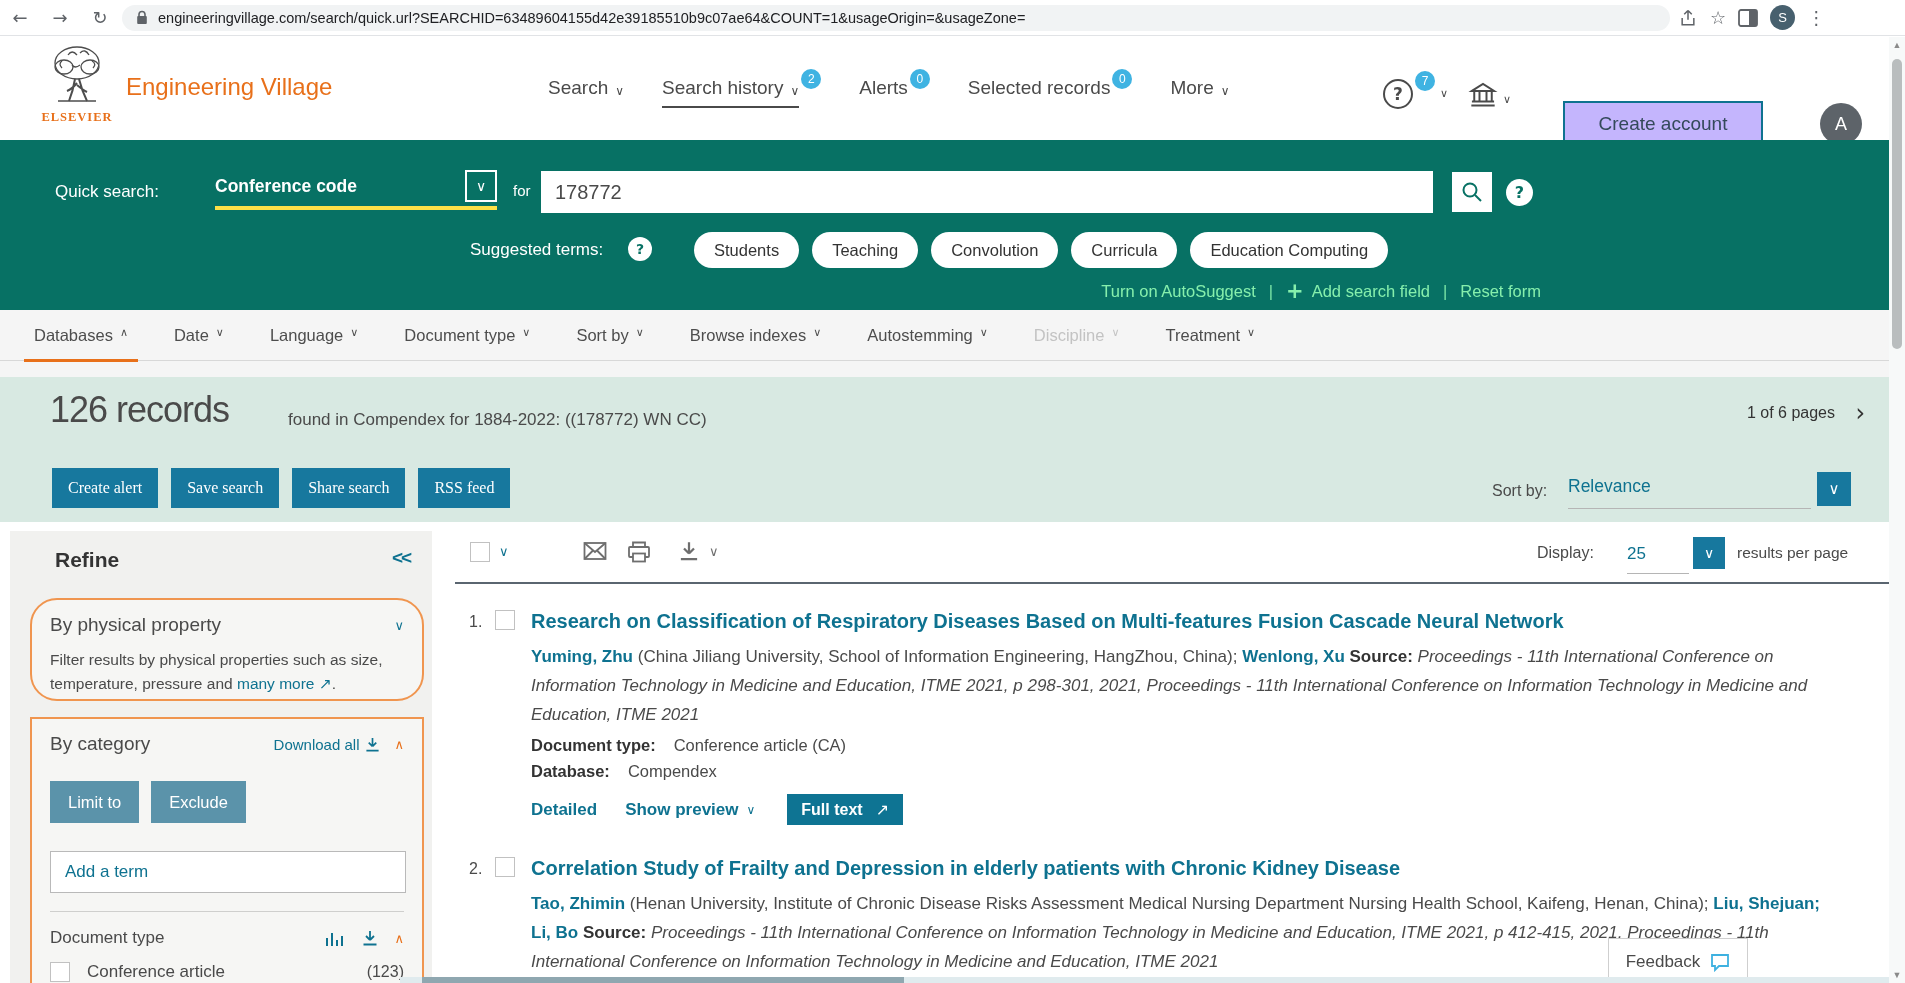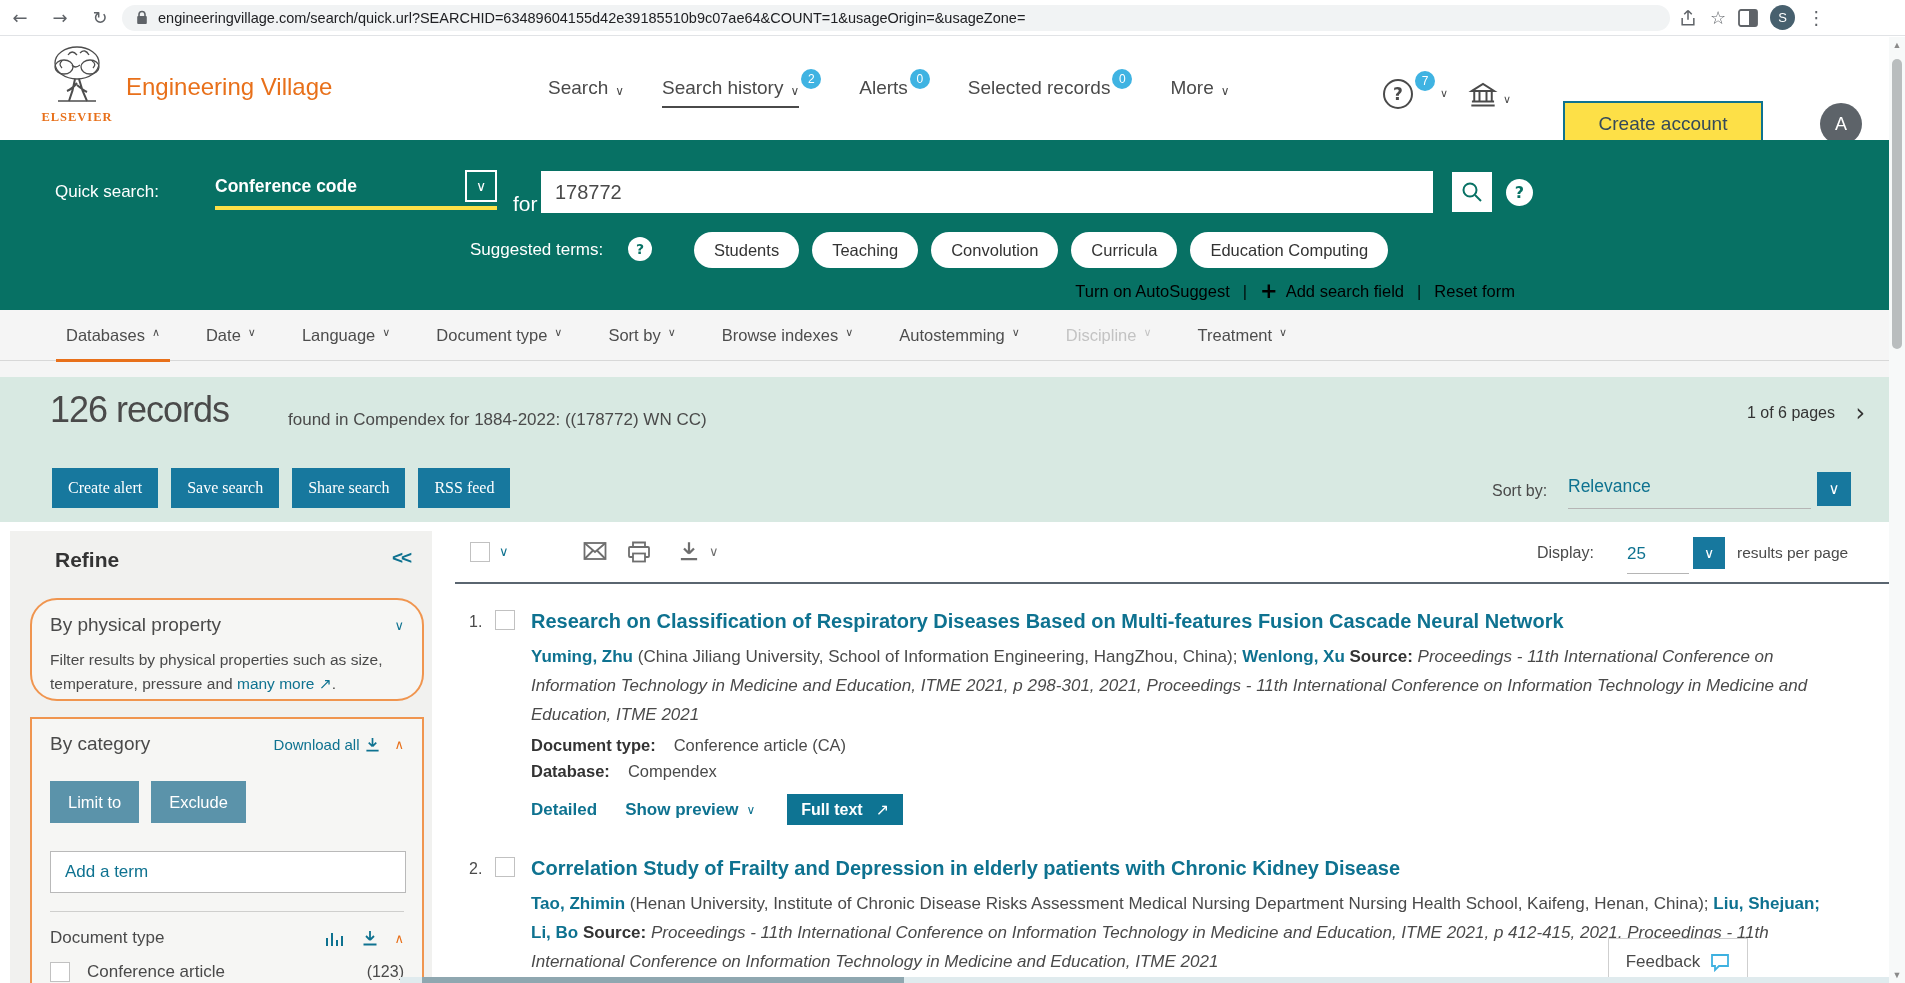--- a/index.html
+++ b/index.html
@@ -32,55 +32,55 @@
   .nav-under{display:inline-flex;align-items:center;padding-bottom:7px;}
   .nav-item.active .nav-under{border-bottom:2px solid #4a4a4a;}
   .nav-item .chev{font-size:12px;margin-left:7px;margin-top:5px;color:#4a4a4a;}
   .badge{min-width:20px;height:20px;border-radius:10px;background:#3fb3e2;color:#fff;font-size:12px;
     display:inline-flex;align-items:center;justify-content:center;margin:-8px 0 0 2px;padding:0 4px;}
   #help-group{position:absolute;left:1383px;top:42px;display:flex;align-items:flex-start;}
   .qcircle{width:30px;height:30px;border:2px solid #4a4a4a;border-radius:50%;color:#4a4a4a;
     font-size:17px;font-weight:bold;display:flex;align-items:center;justify-content:center;}
   #inst-group{position:absolute;left:1468px;top:44px;display:flex;align-items:center;}
   .mini-chev{font-size:11px;color:#4a4a4a;margin-left:5px;margin-top:8px;}
-  #create-account{position:absolute;left:1563px;top:64px;width:200px;height:46px;background:#fde047;
+  #create-account{position:absolute;left:1563px;top:64px;width:200px;height:46px;background:#c4b5fd;
     border:2px solid #0e7290;color:#34495a;font-size:19px;display:flex;align-items:center;
     justify-content:center;cursor:pointer;}
   #user-avatar{position:absolute;left:1820px;top:66px;width:42px;height:42px;border-radius:50%;
     background:#5d6369;color:#fff;font-size:18px;display:flex;align-items:center;justify-content:center;cursor:pointer;}
 
   
   #search-band{position:absolute;top:140px;left:0;width:100%;height:170px;background:#077164;}
   #qs-label{position:absolute;left:55px;top:42px;color:#fff;font-size:17px;}
   #qs-field{position:absolute;left:215px;top:26px;width:282px;height:44px;border-bottom:4px solid #fde047;
     display:flex;align-items:center;cursor:pointer;}
   #qs-field .sel{color:#fff;font-size:17.5px;font-weight:bold;flex:1;}
   #qs-field .dropbox{width:32px;height:32px;border:2px solid #fff;display:flex;align-items:center;
     justify-content:center;color:#fff;font-size:14px;}
-  #qs-for{position:absolute;left:513px;top:52px;color:#fff;font-size:21px;}
+  #qs-for{position:absolute;left:513px;top:42px;color:#fff;font-size:15px;}
   #qs-input{position:absolute;left:541px;top:31px;width:892px;height:42px;border:none;outline:none;
     padding:0 14px;font-size:20px;color:#4a4a4a;font-family:"Liberation Sans",sans-serif;background:#fff;}
   #qs-go{position:absolute;left:1452px;top:32px;width:40px;height:40px;background:#fff;border:none;
     display:flex;align-items:center;justify-content:center;cursor:pointer;}
   .wq{width:27px;height:27px;background:#fff;border-radius:50%;color:#077164;font-weight:bold;
     font-size:16px;display:flex;align-items:center;justify-content:center;}
   #qs-help{position:absolute;left:1506px;top:39px;}
   #sugg-label{position:absolute;left:470px;top:100px;color:#fff;font-size:17px;}
   #sugg-help{position:absolute;left:628px;top:97px;width:24px;height:24px;font-size:14px;}
   #pills{position:absolute;left:694px;top:92px;display:flex;}
   .pill{height:36px;background:#fff;border-radius:18px;display:flex;align-items:center;
     padding:0 20px;margin-right:13px;font-size:16.5px;color:#333;cursor:pointer;white-space:nowrap;}
-  #band-links{position:absolute;right:390px;top:139px;display:flex;align-items:center;color:#000000;font-size:16.5px;}
+  #band-links{position:absolute;right:364px;top:139px;display:flex;align-items:center;color:#86efac;font-size:16.5px;}
   #band-links .sep{margin:0 13px;opacity:.9;}
   #band-links .lnk{cursor:pointer;display:flex;align-items:center;}
   #band-links .plus{font-size:21px;font-weight:bold;margin-right:8px;}
 
   
   #tabs-band{position:absolute;top:310px;left:0;width:100%;height:67px;background:#f5f5f5;}
-  #tabs-row{height:51px;border-bottom:1px solid #d8d8d8;display:flex;align-items:flex-start;padding-left:66px;}
+  #tabs-row{height:51px;border-bottom:1px solid #d8d8d8;display:flex;align-items:flex-start;padding-left:34px;}
   .tab{display:flex;align-items:center;margin-right:46px;font-size:16.5px;color:#4d4d4d;
     cursor:pointer;position:relative;height:100%;}
   .tab .chev{font-size:11px;margin-left:7px;margin-top:-6px;}
   .tab.active::after{content:"";position:absolute;left:-10px;right:-10px;bottom:-2px;height:3px;background:#e8701a;}
   .tab.disabled{color:#c3c3c3;cursor:default;}
 
   
   #records-band{position:absolute;top:377px;left:0;width:100%;height:145px;background:#d8e9e2;}
   #rec-count{position:absolute;left:50px;top:12px;font-size:36px;color:#4a4a4a;letter-spacing:-1px;}
   #rec-detail{position:absolute;left:288px;top:33px;font-size:17px;color:#4a4a4a;}

